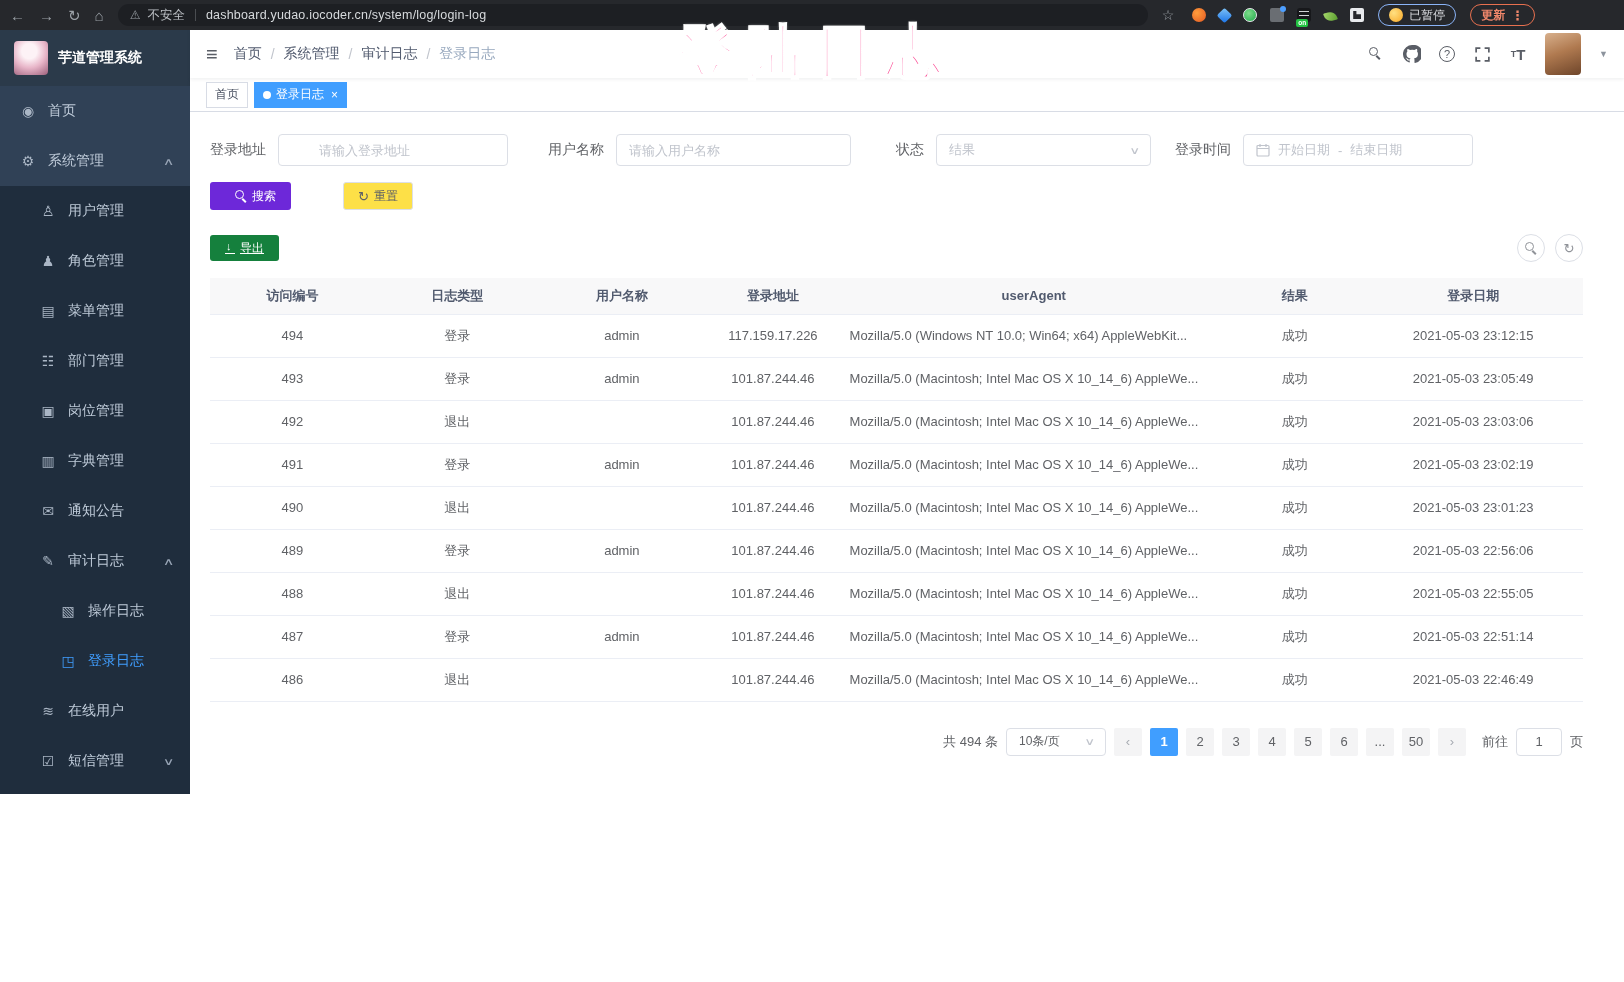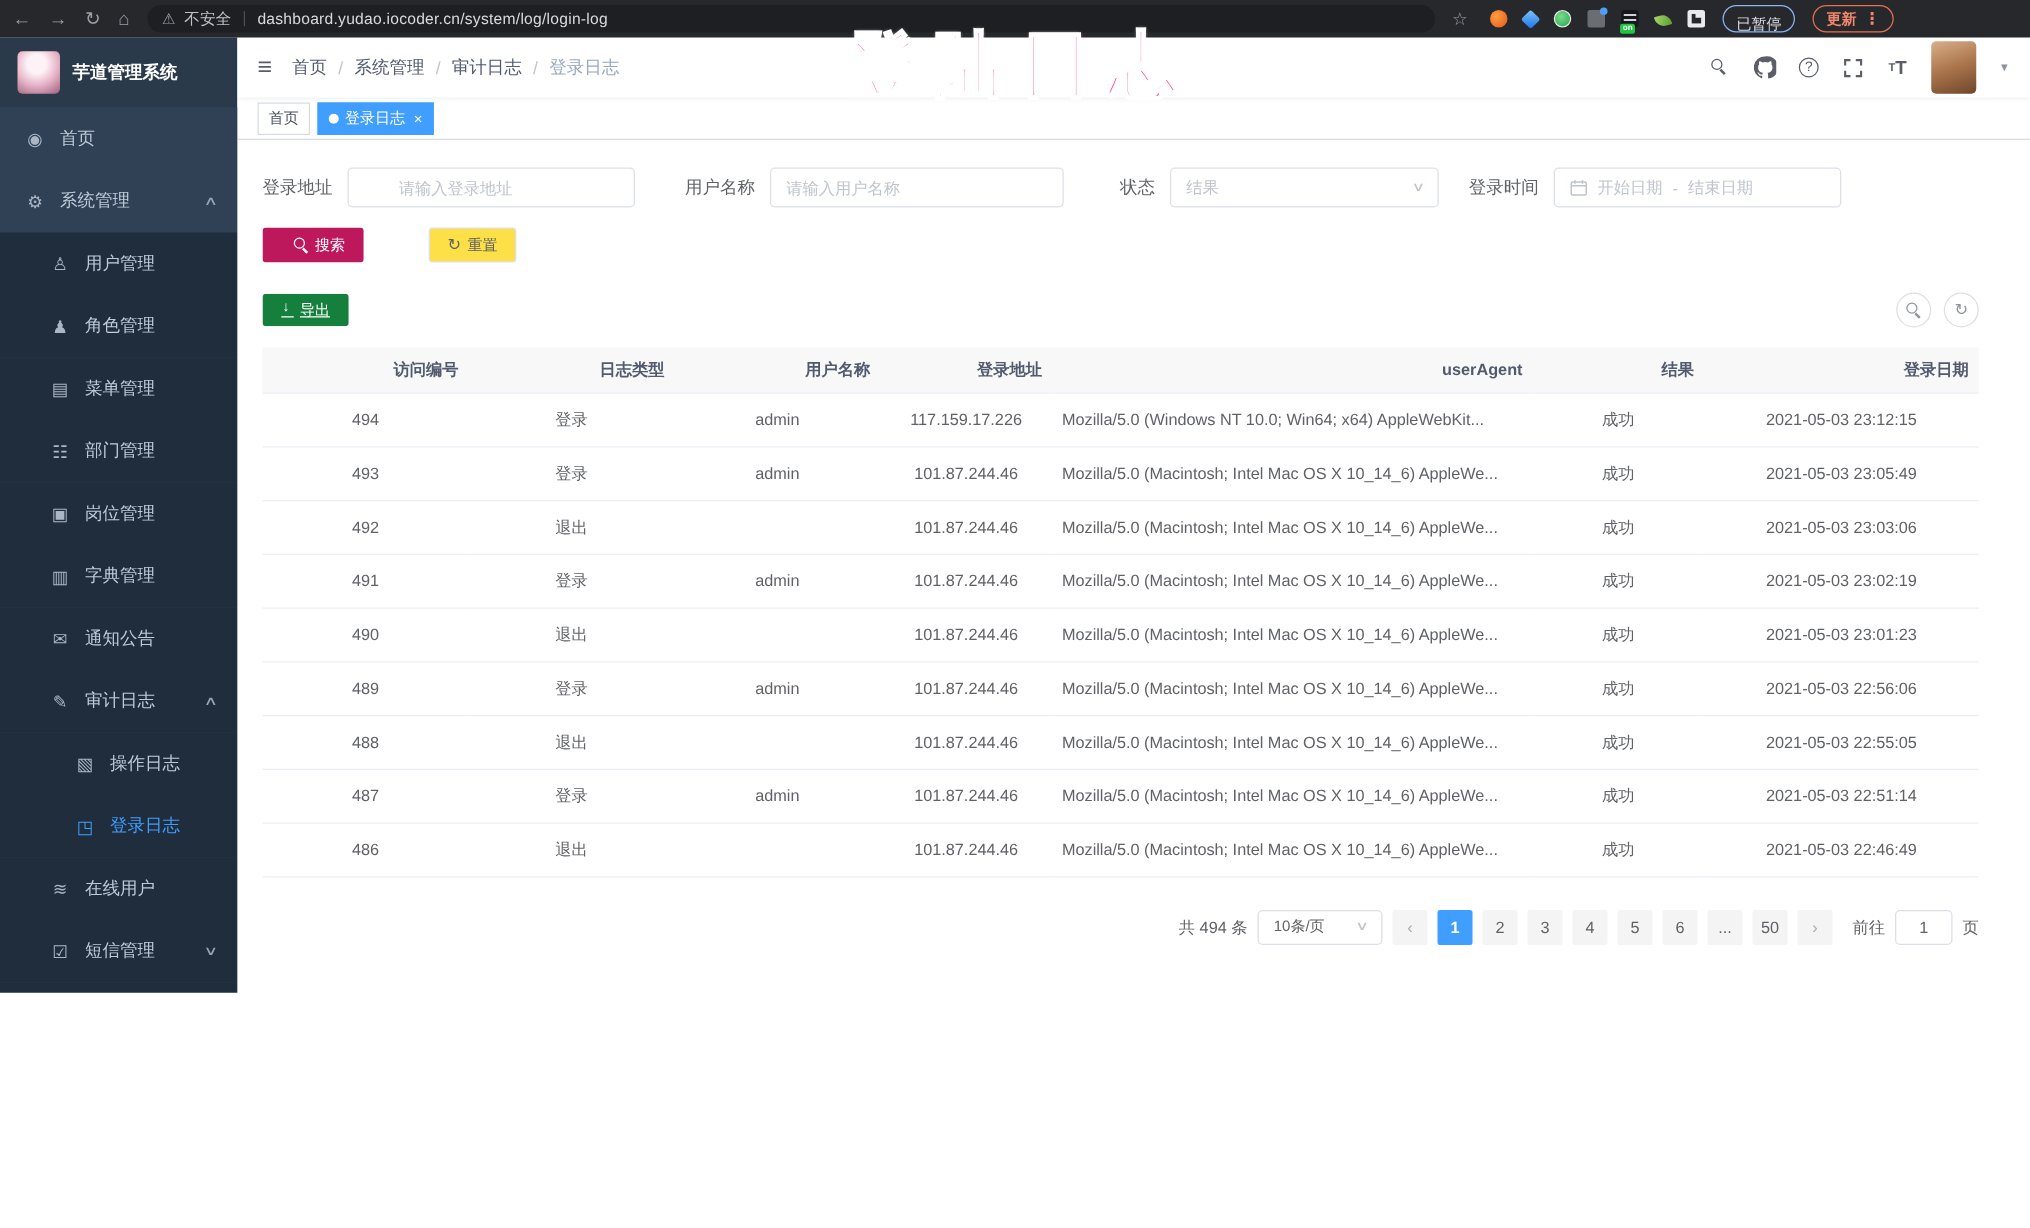--- a/index.html
+++ b/index.html
@@ -25,21 +25,21 @@
   .ext-grid::after { content:""; position:absolute; right:-2px; top:-2px; width:6px; height:6px; border-radius:50%; background:#4d9fff; }
   .ext-list { background:#17181b; border-radius:3px; }
   .ext-list::before { content:""; position:absolute; left:2px; right:2px; top:3px; height:8px;
     background:repeating-linear-gradient(#cfd2d6 0 1.5px, transparent 1.5px 4px); }
   .ext-on { position:absolute; left:-1px; bottom:-5px; background:#23c343; color:#fff;
     font-size:6.5px; font-weight:bold; padding:0 2px; border-radius:2px; line-height:8px; }
   .ext-leaf { width:13px; height:9px; background:linear-gradient(120deg,#a6d76b,#5a9e2f); border-radius:1px 8px 1px 8px; transform:rotate(-15deg); margin-top:3px; }
   .ext-puzzle { background:#e8eaed; border-radius:2px; }
   .ext-puzzle::after { content:""; position:absolute; inset:3px; background:#26282c; clip-path:polygon(0 0,40% 0,40% 40%,100% 40%,100% 100%,0 100%); }
   .pill { display:flex; align-items:center; gap:6px; height:22px; border-radius:11px; padding:0 10px; font-size:12px; cursor:pointer; white-space:nowrap; }
-  .pill-blue { border:1px solid #8ab4f8; color:#dadce0;flex-direction:column; }
+  .pill-blue { border:1px solid #8ab4f8; color:#dadce0; }
   .pill-red { border:1px solid #e8704f; color:#f0876b; font-weight:bold; }
   .face { width:14px; height:14px; border-radius:50%; background:radial-gradient(circle at 35% 35%, #ffe082, #f9a825); }
   .dots { color:#f0876b; font-size:13px; }
 
   
   .app { display:flex; height:764px; }
   .sidebar { width:190px; background:#304156; flex-shrink:0; overflow:hidden; }
   .logo-row { height:56px; display:flex; align-items:center; gap:10px; padding:0 14px; background:#2b3a4a; }
   .logo-img { width:34px; height:34px; border-radius:4px; flex-shrink:0;
     background:radial-gradient(circle at 45% 30%, #fdf2f6 25%, #e8b6c9 55%, #9c5f7b 100%); }
@@ -99,42 +99,42 @@
   .sel .ph { color:#c0c4cc; }
   .sel-arrow { color:#c0c4cc; font-size:10px; transform:scaleX(1.5); }
   .drange { width:230px; gap:8px; cursor:pointer; }
   .drange .ph { color:#c0c4cc; font-size:13px; }
   .cal { color:#c0c4cc; flex-shrink:0; }
   .gap40 { margin-right:40px;padding-left:40px; } .gap45 { margin-right:45px; } .gap24 { margin-right:24px; }
 
   .btn-row { margin-top:16px; display:flex; gap:10px; }
   .btn { height:28px; border-radius:3px; font-size:12px; display:inline-flex; align-items:center; gap:5px;
     padding:0 14px; cursor:pointer; border:1px solid transparent; }
-  .btn-search { background:#be185d; color:#fff;padding-left:24px; }
+  .btn-search { background:#6d28d9; color:#fff;padding-left:24px; }
   .btn-reset { background:#fde047; color:#606266; border-color:#dcdfe6;margin-left:42px; }
   .btn-export { background:#15803d; color:#fff; height:26px;text-decoration:underline; }
   .i-mag { display:inline-block; width:12px; height:12px; position:relative; }
   .i-mag::before { content:""; position:absolute; left:0; top:0; width:7px; height:7px;
     border:1.5px solid currentColor; border-radius:50%; }
   .i-mag::after { content:""; position:absolute; left:8px; top:8px; width:5px; height:1.5px;
     background:currentColor; transform:rotate(45deg); transform-origin:0 0; }
   .i-refresh::before { content:"↻"; font-size:13px; }
   .i-down { display:inline-block; position:relative; width:10px; height:12px; }
   .i-down::before { content:"↓"; position:absolute; left:1px; top:-2px; font-size:11px; }
   .i-down::after { content:""; position:absolute; left:0; bottom:0; width:10px; height:1.5px; background:currentColor; }
 
   .export-row { margin-top:24px; display:flex; align-items:center; }
   .tool-circles { margin-left:auto; display:flex; gap:10px; }
   .circle-btn { width:28px; height:28px; border-radius:50%; border:1px solid #dcdfe6; background:#fff;
     color:#909399; display:flex; align-items:center; justify-content:center; cursor:pointer; font-size:12px; }
 
   
   table.log { width:100%; border-collapse:collapse; margin-top:16px; table-layout:fixed; }
   table.log th { background:#f8f8f9; color:#515a6e; font-size:13px; font-weight:bold; height:36px;
-    text-align:right; border-bottom:1px solid #ebeef5; padding:0 8px; }
+    text-align:center; border-bottom:1px solid #ebeef5; padding:0 8px; }
   table.log td { height:43px; font-size:13px; color:#606266; text-align:center;
     border-bottom:1px solid #ebeef5; padding:0 8px; white-space:nowrap; overflow:hidden; text-overflow:ellipsis; }
   table.log td.ua { text-align:left; }
   table.log col:nth-child(1){width:12%} table.log col:nth-child(2){width:12%}
   table.log col:nth-child(3){width:12%} table.log col:nth-child(4){width:10%}
   table.log col:nth-child(5){width:28%} table.log col:nth-child(6){width:10%}
   table.log col:nth-child(7){width:16%}
 
   
   .pager { margin-top:26px; display:flex; align-items:center; justify-content:flex-end; gap:8px;

